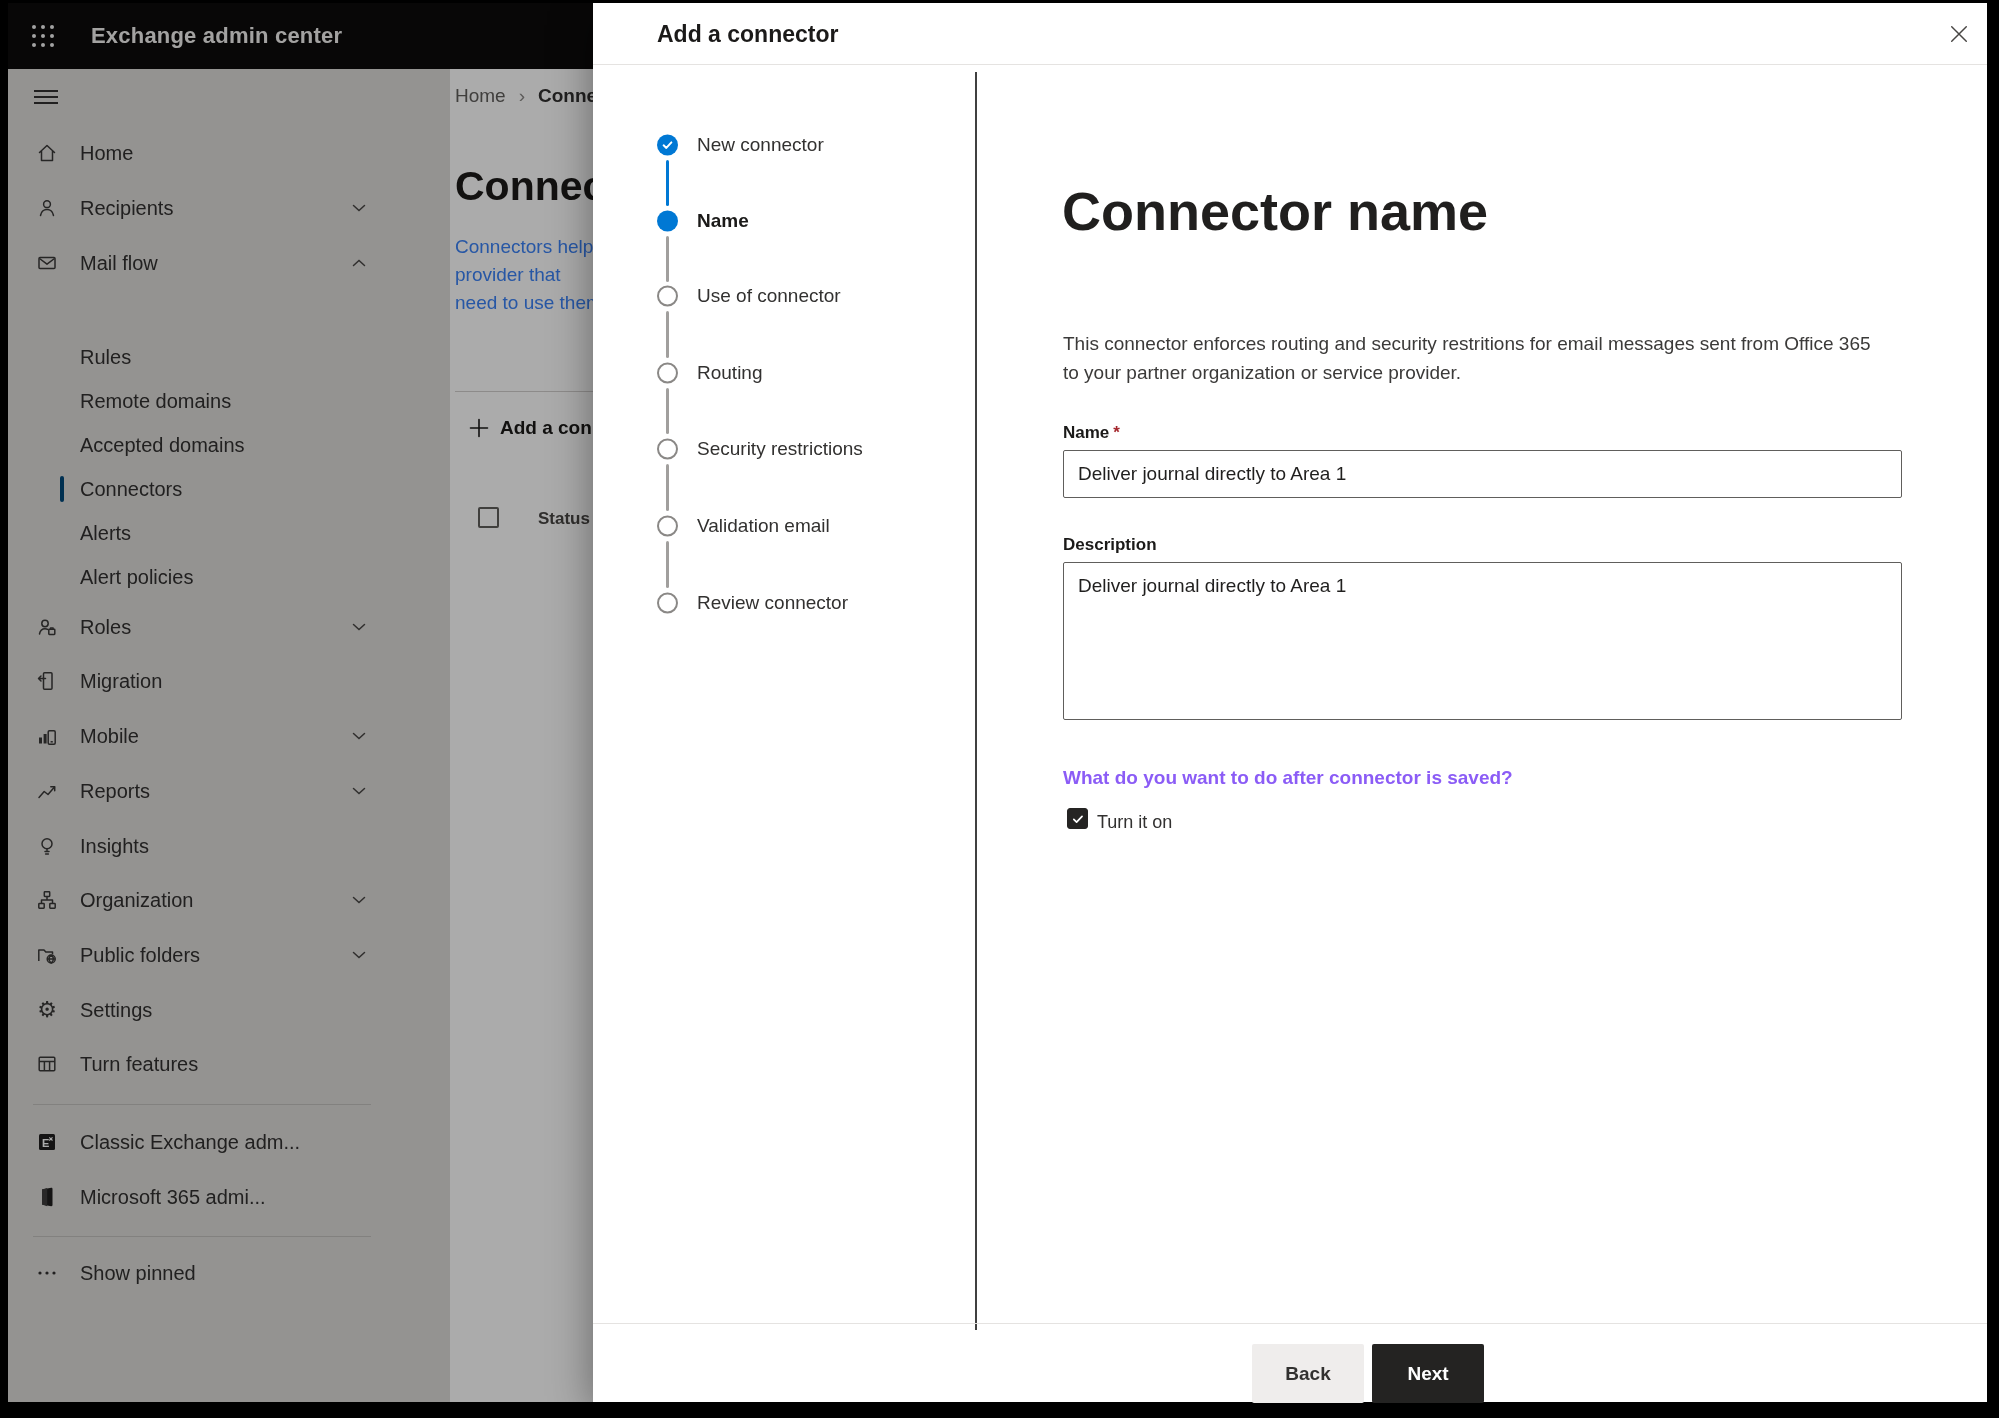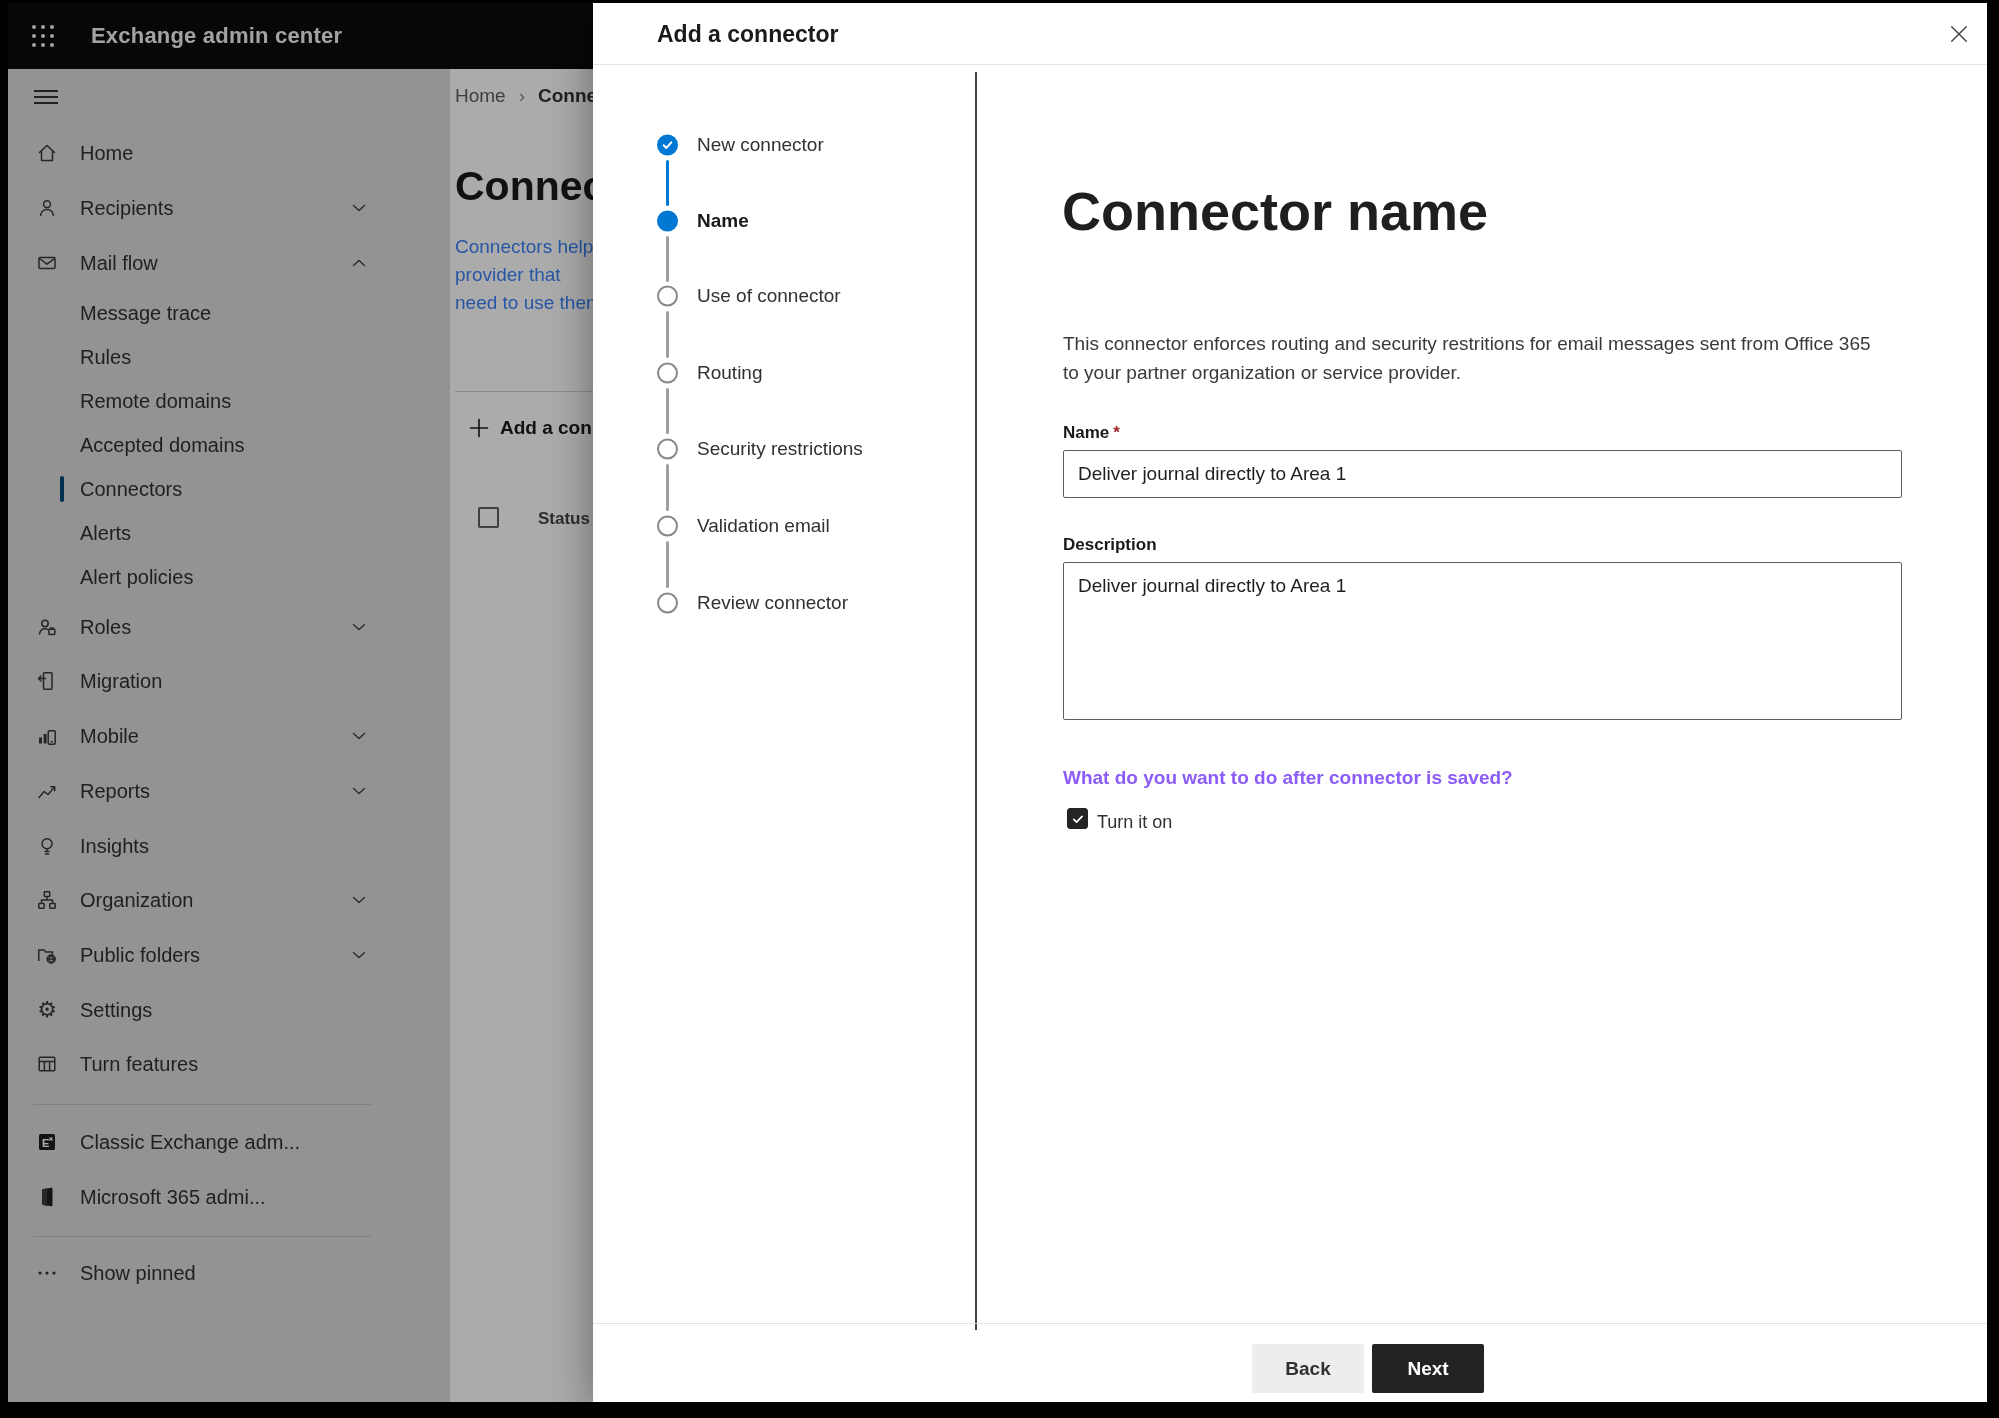--- a/index.html
+++ b/index.html
@@ -59,21 +59,21 @@
   .pane-para { position:absolute; left:470px; top:326px; font-size:19px; line-height:29px; color:#3b3a39; white-space:nowrap; }
   .field-label { position:absolute; font-size:17px; font-weight:700; color:#1b1a19; }
   .req { color:#a4262c; font-weight:700; margin-left:4px; }
   .name-input { position:absolute; left:470px; top:447px; width:839px; height:48px; border:1px solid #605e5c; border-radius:2px; padding:0 14px; font-size:19px; color:#201f1e; font-family:"Liberation Sans",sans-serif; background:#fff; }
   .desc-area { position:absolute; left:470px; top:559px; width:839px; height:158px; border:1px solid #605e5c; border-radius:2px; padding:12px 14px; font-size:19px; color:#201f1e; font-family:"Liberation Sans",sans-serif; resize:none; background:#fff; }
   .question { position:absolute; left:470px; top:764px; font-size:19px; font-weight:700; color:#8b5cf6; }
   .turn-check { position:absolute; left:474px; top:805px; width:21px; height:21px; background:#252423; border:1px solid #252423; border-radius:3px; display:flex; align-items:center; justify-content:center; cursor:pointer; }
   .turn-label { position:absolute; left:504px; top:809px; font-size:18px; color:#323130; cursor:pointer; }
 
   .modal-footer-line { position:absolute; left:0; top:1320px; width:100%; height:1px; background:#e5e3e1; }
-  .btn { position:absolute; top:1341px; width:112px; height:49px; border:none; border-radius:2px; font-size:19px; font-weight:600; font-family:"Liberation Sans",sans-serif; cursor:pointer; }
+  .btn { position:absolute; top:1341px; width:112px; height:59px; border:none; border-radius:2px; font-size:19px; font-weight:600; font-family:"Liberation Sans",sans-serif; cursor:pointer; }
   .btn-back { left:659px; background:#efedec; color:#323130; }
   .btn-next { left:779px; background:#242322; color:#ffffff; }
 
   svg { display:block; }
 </style>
 </head>
 <body>
 
 <div class="screen">
 
@@ -135,23 +135,20 @@
           </svg>
       </span>
       <span class="nav-label">Mail flow</span>
       <span class="nav-chevron">
         <svg width="14" height="8" viewBox="0 0 14 8" fill="none" stroke="#484644" stroke-width="1.5" stroke-linecap="round">
             <path d="M1.5 6.5 L7 1.5 L12.5 6.5"></path>
           </svg>
       </span>
     </div>
 
-    <div class="nav-row" style="top:224px">
-      <span class="nav-label">Message trace</span>
-    </div>
     <div class="nav-row" style="top:268px">
       <span class="nav-label">Rules</span>
     </div>
     <div class="nav-row" style="top:312px">
       <span class="nav-label">Remote domains</span>
     </div>
     <div class="nav-row" style="top:356px">
       <span class="nav-label">Accepted domains</span>
     </div>
     <div class="nav-row" style="top:400px">

